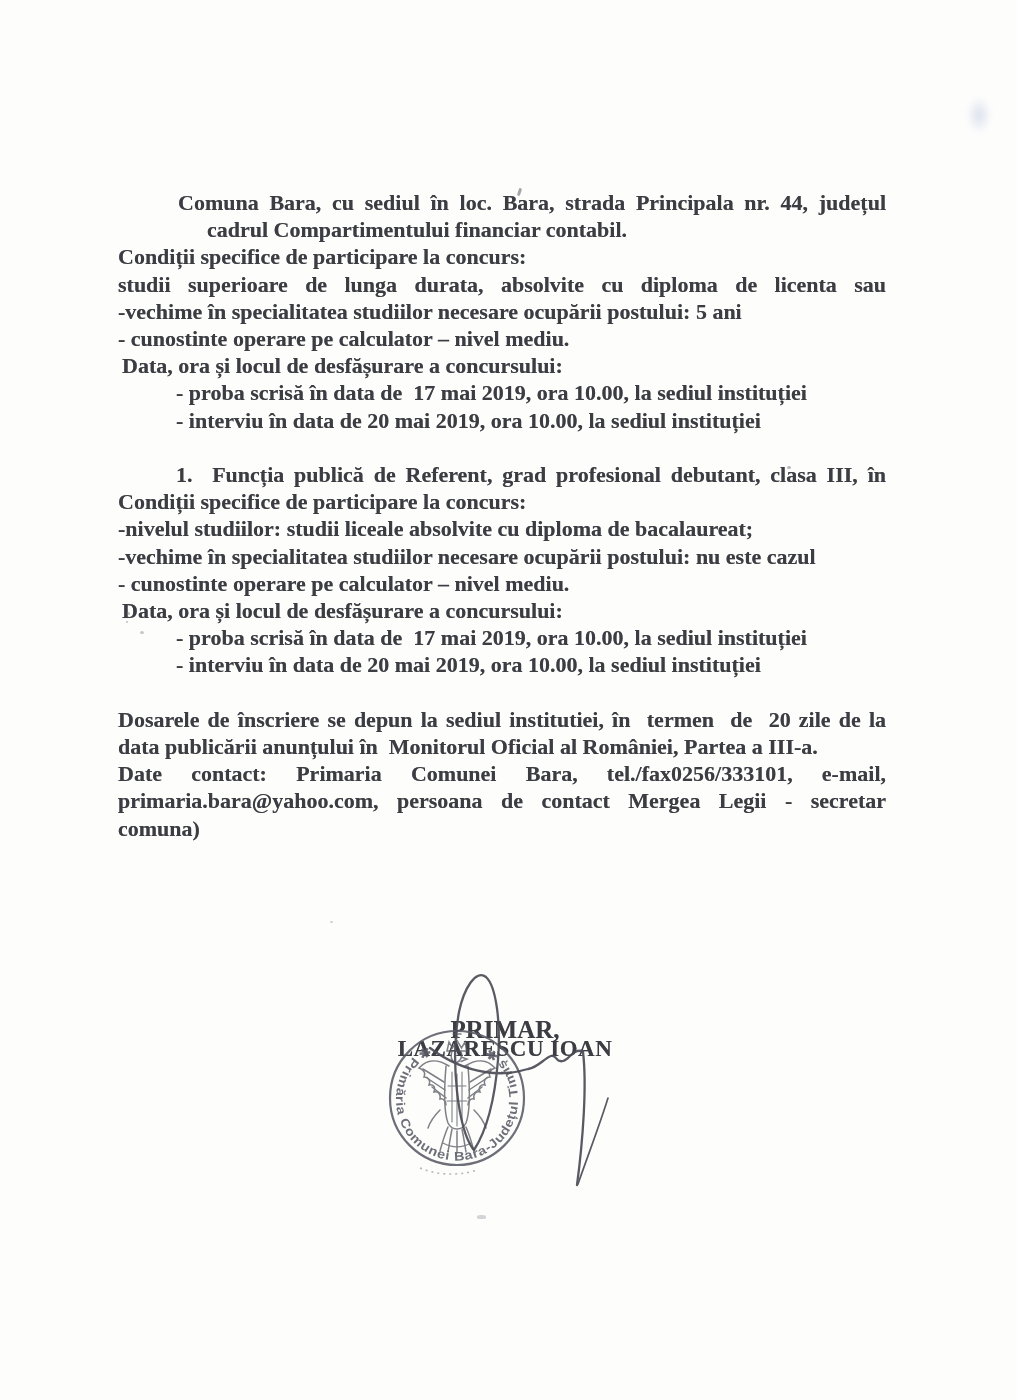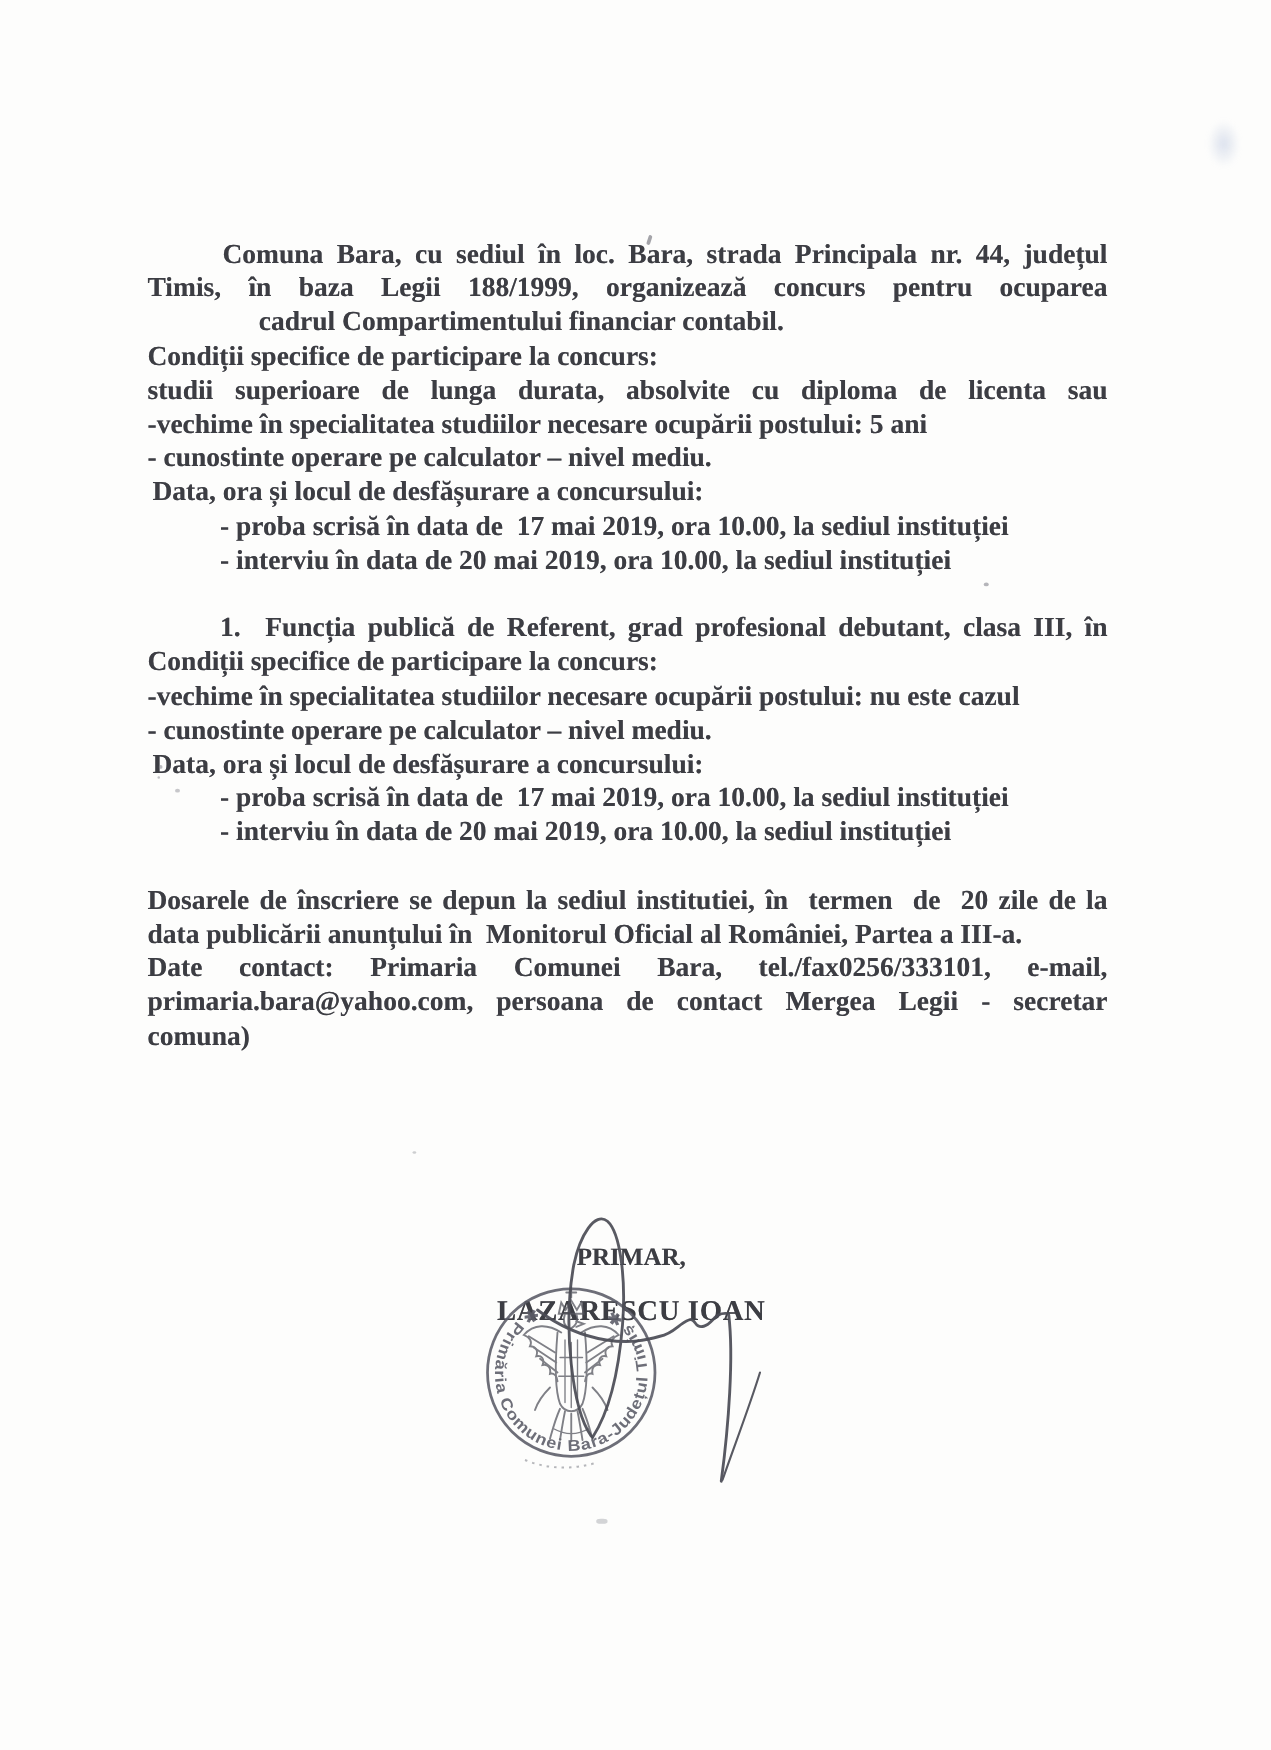--- a/index.html
+++ b/index.html
@@ -20,21 +20,21 @@
   .just{text-align:justify;text-align-last:justify;}
   .ind1{text-indent:60px;}
   .ind2{padding-left:58px;}
   .ind3{padding-left:89px;}
   .sp1{padding-left:4px;}
   .sig-title,.sig-name{
     position:absolute;text-align:center;
     font-family:"Liberation Serif", serif;font-weight:bold;
     color:var(--ink,#3c3d43);text-shadow:0 0 .5px rgba(60,61,67,.5);
   }
-  .sig-title{left:400px;top:993px;width:210px;font-size:20px;line-height:27px;text-align:center;}
+  .sig-title{left:400px;top:1016px;width:210px;font-size:25px;line-height:27px;text-align:center;}
   .sig-name{left:392px;top:1035px;width:226px;font-size:23px;line-height:27px;letter-spacing:.5px;}
   .overlay{position:absolute;left:0;top:0;pointer-events:none;}
   .smudge{
     position:absolute;left:966px;top:96px;width:26px;height:38px;border-radius:50%;
     background:radial-gradient(closest-side, rgba(168,183,214,.38), rgba(168,183,214,0));
     filter:blur(2px);
   }
   .speck{position:absolute;border-radius:50%;background:#85868e;}
   .sp-a{left:518px;top:188px;width:3px;height:8px;border-radius:2px;transform:rotate(18deg);opacity:.75;}
   .sp-b{left:127px;top:612px;width:3px;height:3px;opacity:.55;}
@@ -44,32 +44,32 @@
   .sp-f{left:477px;top:1215px;width:9px;height:4px;border-radius:40%;opacity:.35;}
   .sp-g{left:330px;top:921px;width:3px;height:2px;opacity:.4;}
 </style>
 </head>
 <body style="--paper: #fdfdfc; --ink: #3c3d43;">
 
 <div class="page">
 
   <div class="text-block">
       <div class="line ind1 just">Comuna Bara, cu sediul în loc. Bara, strada Principala nr. 44, județul</div>
-      <div class="line just">Timis, în baza Legii 188/1999, organizează concurs pentru ocuparea</div>
       <div class="line ind3">cadrul Compartimentului financiar contabil.</div>
       <div class="line">Condiții specifice de participare la concurs:</div>
       <div class="line just">studii superioare de lunga durata, absolvite cu diploma de licenta sau</div>
       <div class="line">-vechime în specialitatea studiilor necesare ocupării postului: 5 ani</div>
       <div class="line">- cunostinte operare pe calculator – nivel mediu.</div>
       <div class="line sp1">Data, ora și locul de desfășurare a concursului:</div>
       <div class="line ind2">- proba scrisă în data de &nbsp;17 mai 2019, ora 10.00, la sediul instituției</div>
       <div class="line ind2">- interviu în data de 20 mai 2019, ora 10.00, la sediul instituției</div>
       <div class="line blank"></div>
       <div class="line ind2 just">1.&nbsp; Funcția publică de Referent, grad profesional debutant, clasa III, în</div>
       <div class="line">Condiții specifice de participare la concurs:</div>
+      <div class="line">-nivelul studiilor: studii liceale absolvite cu diploma de bacalaureat;</div>
       <div class="line">-vechime în specialitatea studiilor necesare ocupării postului: nu este cazul</div>
       <div class="line">- cunostinte operare pe calculator – nivel mediu.</div>
       <div class="line sp1">Data, ora și locul de desfășurare a concursului:</div>
       <div class="line ind2">- proba scrisă în data de &nbsp;17 mai 2019, ora 10.00, la sediul instituției</div>
       <div class="line ind2">- interviu în data de 20 mai 2019, ora 10.00, la sediul instituției</div>
       <div class="line blank"></div>
       <div class="line just">Dosarele de înscriere se depun la sediul institutiei, în &nbsp;termen &nbsp;de &nbsp;20 zile de la</div>
       <div class="line">data publicării anunțului în &nbsp;Monitorul Oficial al României, Partea a III-a.</div>
       <div class="line just">Date contact: Primaria Comunei Bara, tel./fax0256/333101, e-mail,</div>
       <div class="line just">primaria.bara@yahoo.com, persoana de contact Mergea Legii - secretar</div>

